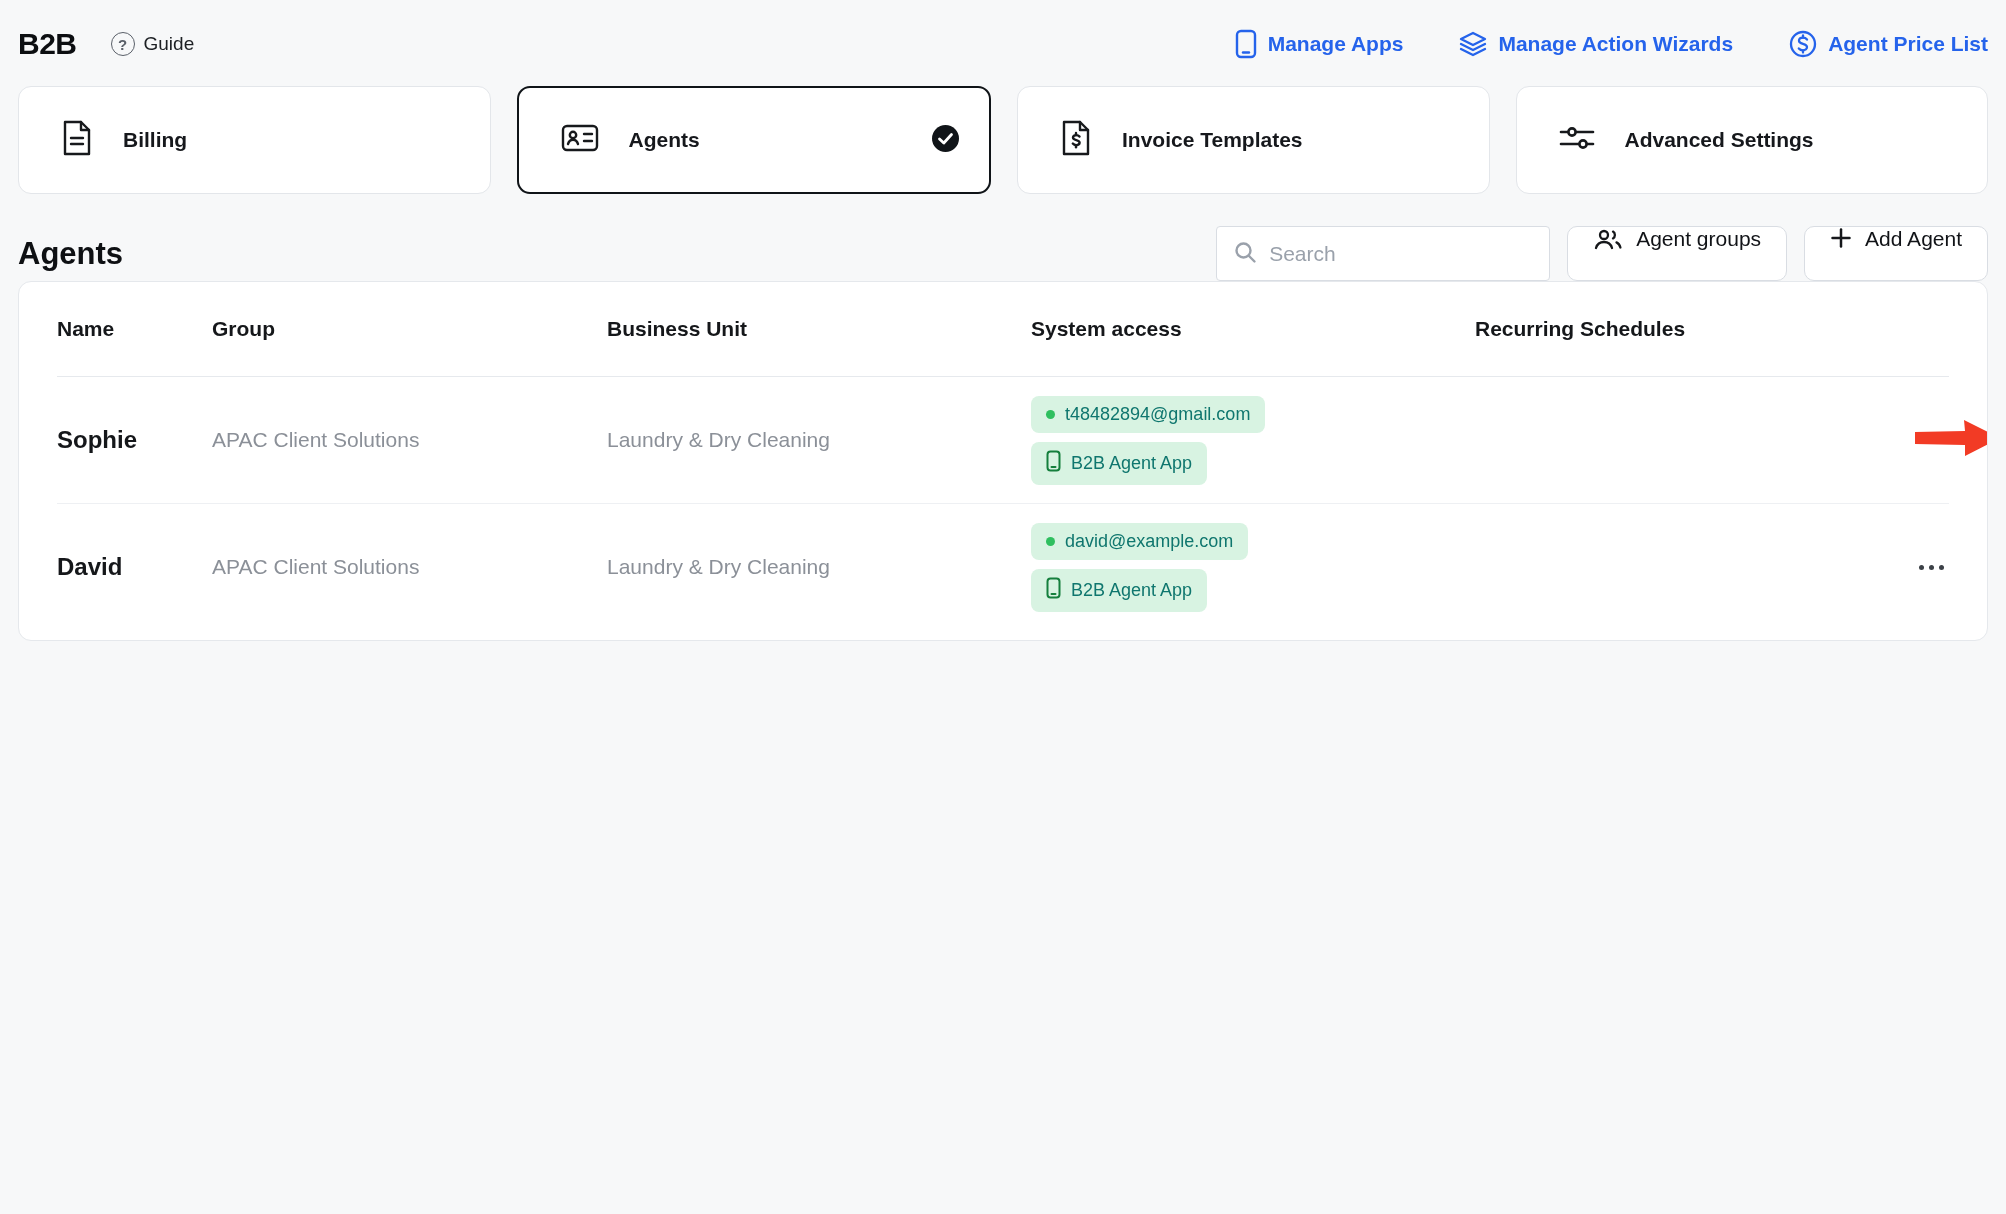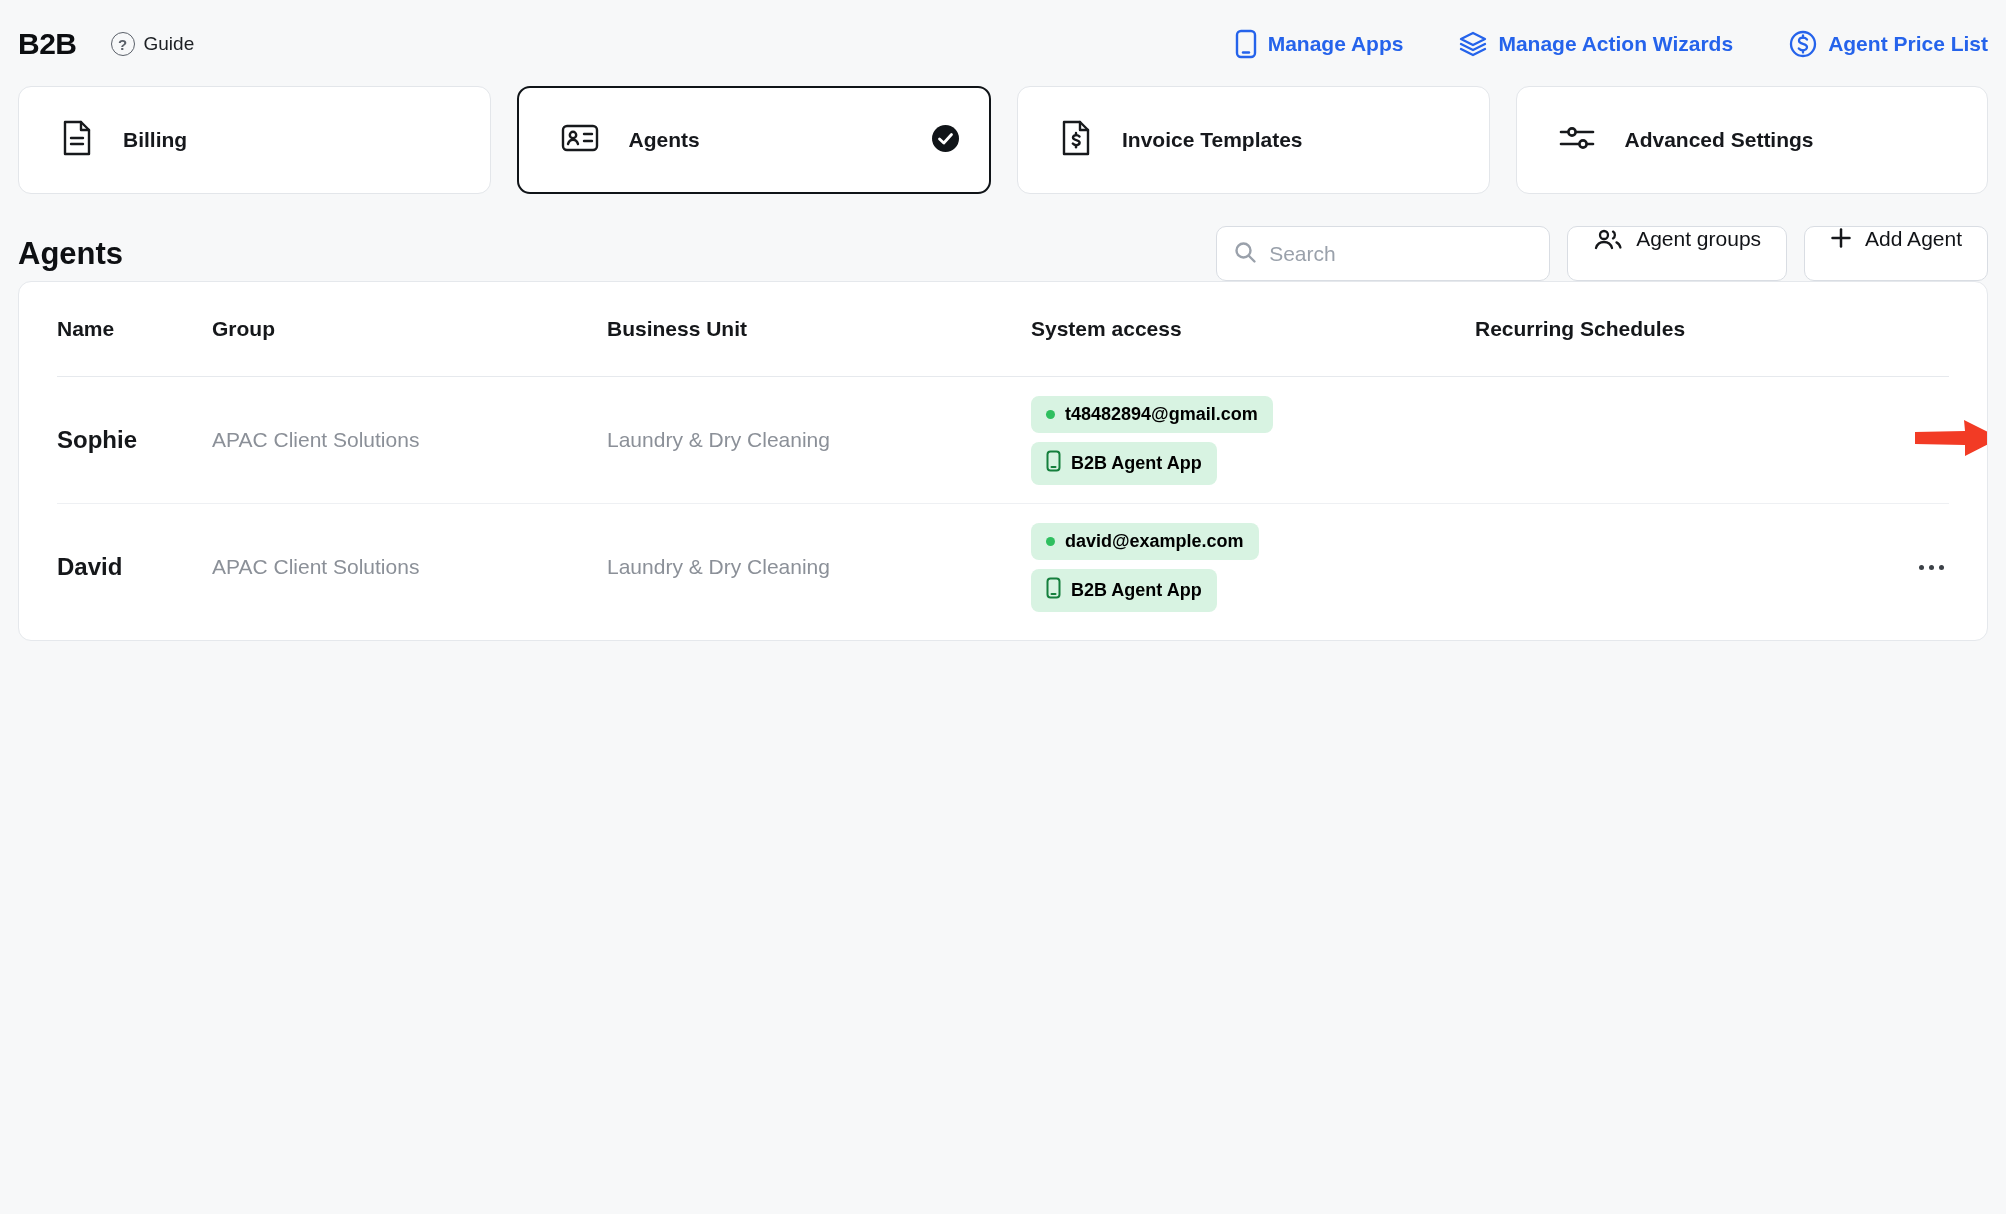--- a/index.html
+++ b/index.html
@@ -32,21 +32,21 @@
   .tab-card.selected { border: 2.5px solid #101418; }
   .tab-label { font-size: 21px; font-weight: 600; color: #16181c; }
   .tab-check { margin-left: auto; }
 
   
   .toolbar { display: flex; align-items: center; margin-top: 32px; }
   .page-title { font-size: 31px; font-weight: 800; color: #0e1013; }
   .toolbar-right { margin-left: auto; display: flex; align-items: center; gap: 17px; }
   .search-box {
     width: 334px; height: 55px; background: #ffffff;
-    border: 1.5px solid #d9dde3; border-radius: 10px;
+    border: 1.5px solid #d9dde3; border-radius: 4px;
     display: flex; align-items: center; padding: 0 16px; gap: 12px;
   }
   .search-box input {
     border: none; outline: none; flex: 1; font-size: 21px;
     font-family: "Liberation Sans", sans-serif; color: #17191c; background: transparent;
   }
   .search-box input::placeholder { color: #9aa1ab; }
   .btn {
     height: 55px; background: #ffffff; border: 1.5px solid #d9dde3; border-radius: 10px;
     display: flex; align-items: flex-start; gap: 13px; padding: 0 25px;
@@ -69,23 +69,23 @@
   .thead { height: 94px; }
   .thead .th { font-size: 21px; font-weight: 700; color: #15171a; }
   .divider { height: 1px; background: #e6e9ed; margin: 0 38px; }
   .tbody-row { height: 126px; }
   .tbody-row + .row-sep { height: 1px; background: #eef0f3; margin: 0 38px; }
   .cell-name { font-size: 24px; font-weight: 700; color: #15171a; }
   .cell-muted { font-size: 21px; color: #8b9098; }
   .badge-stack { display: flex; flex-direction: column; align-items: flex-start; gap: 9px; }
   .badge {
     display: inline-flex; align-items: center; gap: 10px;
-    background: #d8f3e2; color: #000000;
+    background: #d8f3e2; color: #0f766e;
     border-radius: 8px; padding: 8px 15px;
-    font-size: 18px; font-weight: 700;
+    font-size: 18px; font-weight: 400;
   }
   .dot { width: 9px; height: 9px; border-radius: 50%; background: #2fbf5f; }
   .actions { display: flex; align-items: center; justify-content: flex-end; gap: 16px; }
   .ellipsis-btn { display: flex; align-items: center; gap: 5px; padding: 10px 4px; cursor: pointer; background: none; border: none; }
   .ellipsis-btn i { width: 5px; height: 5px; border-radius: 50%; background: #3c4147; display: block; }
   .arrow-annot { display: block; }
 </style>
 </head>
 <body>
 

